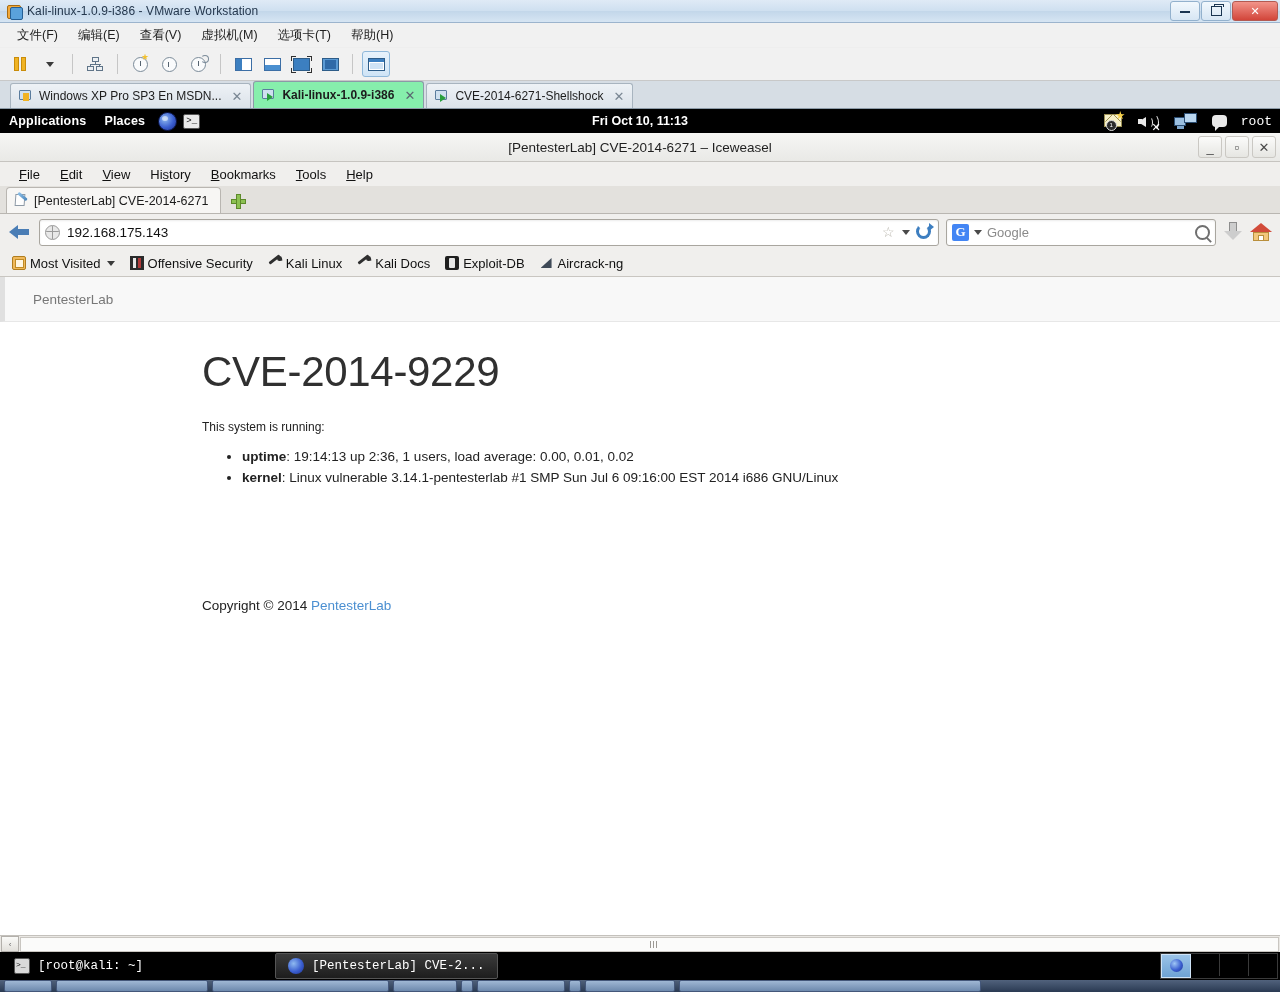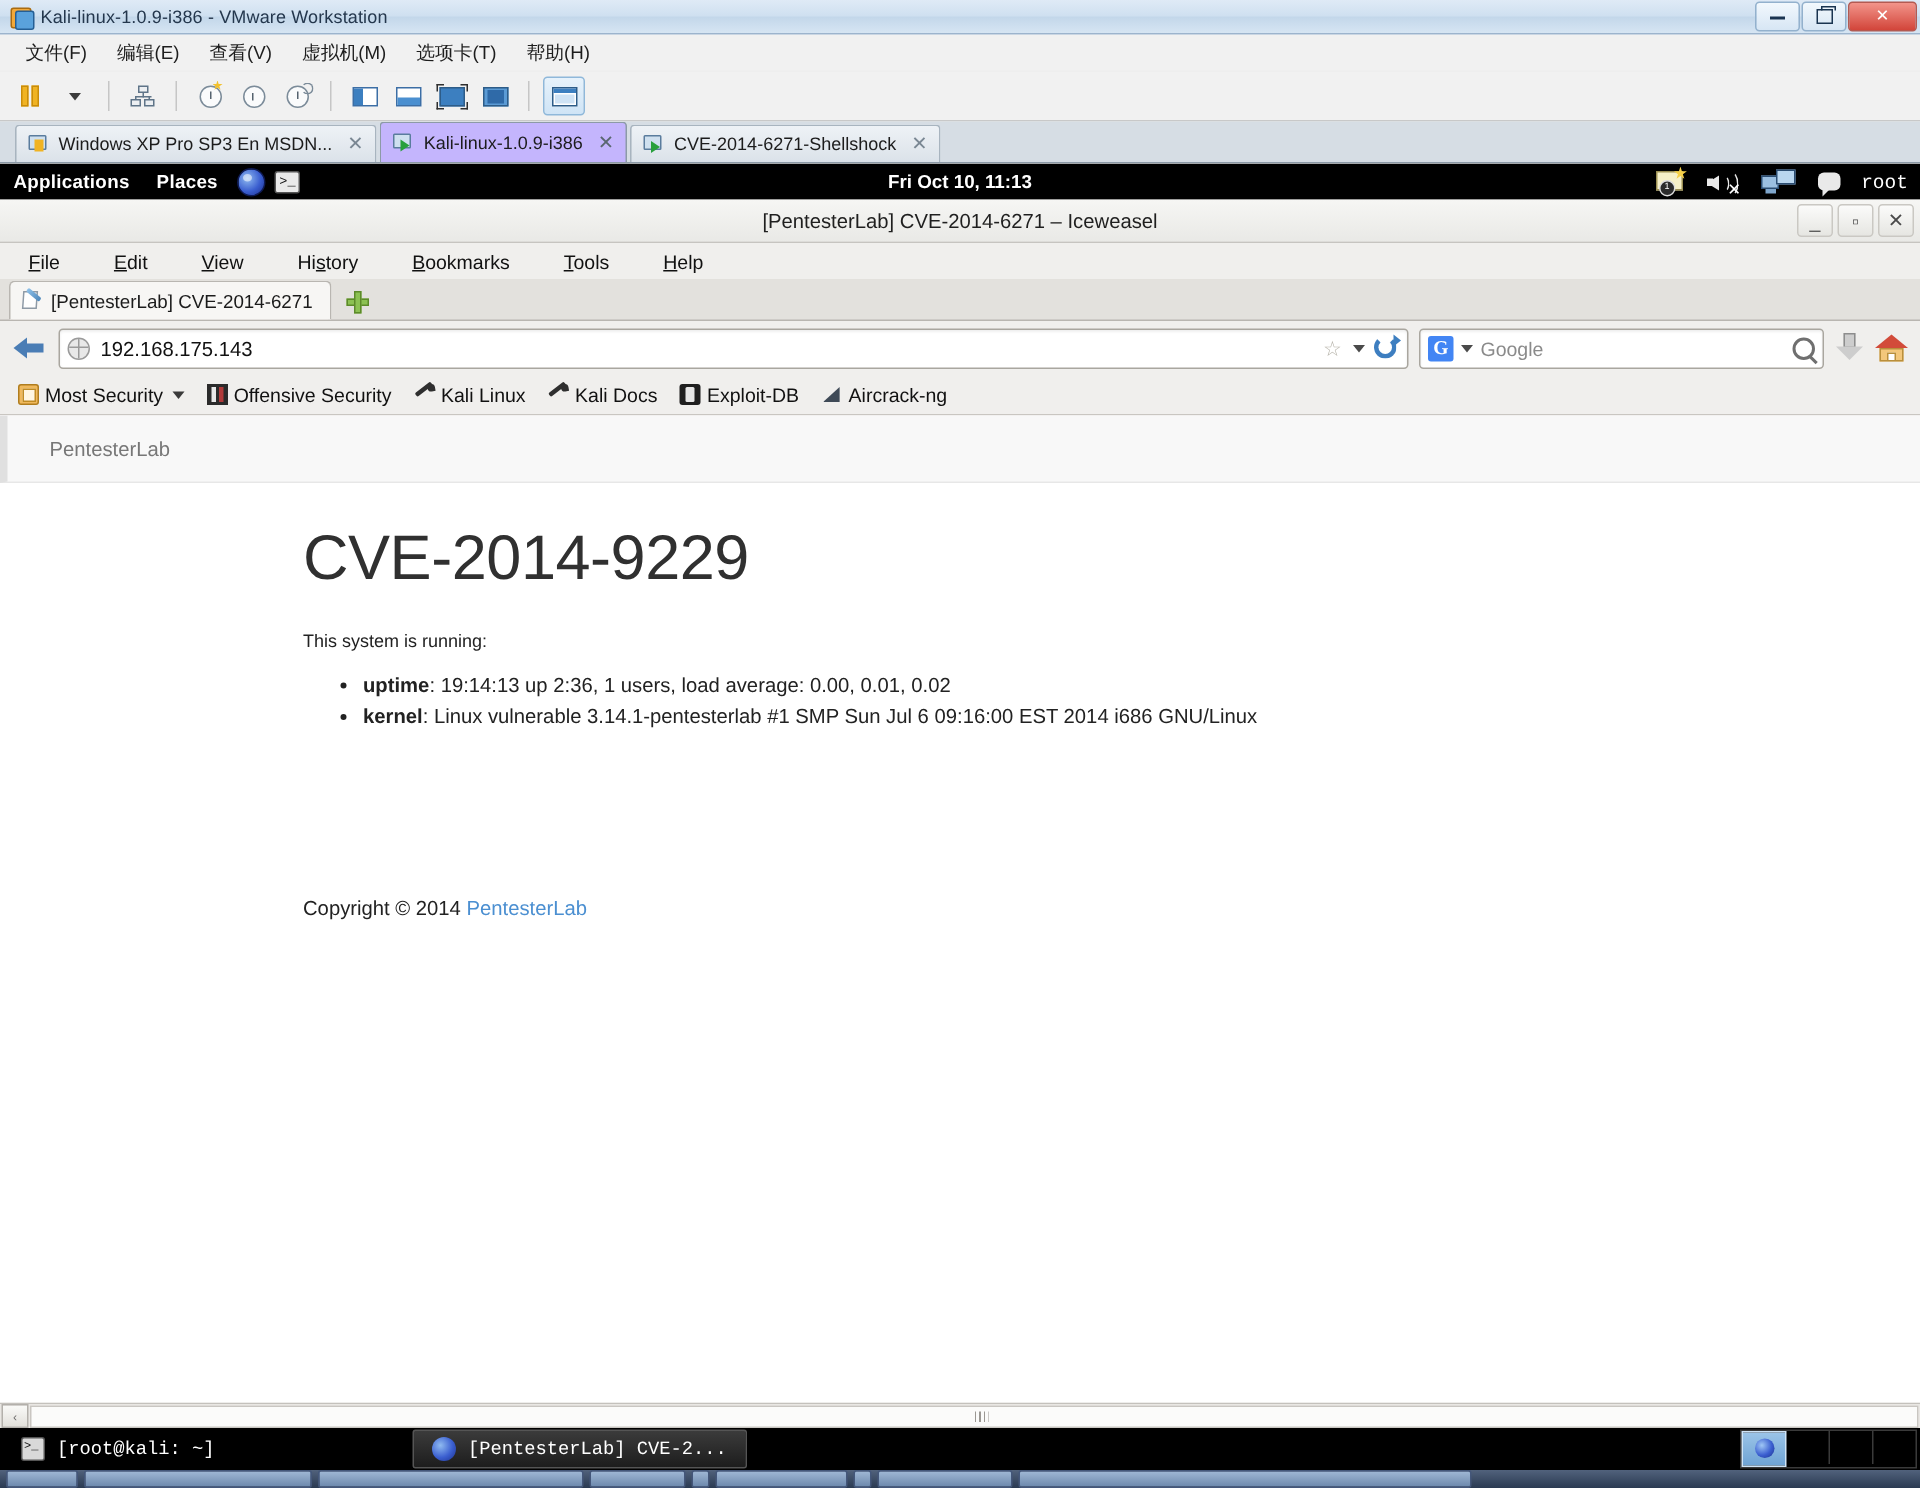--- a/index.html
+++ b/index.html
@@ -85,21 +85,21 @@
   .ic-scr.e .body{background:#fff;border-color:#2d5c88;}
   .ic-scr.e .bar{position:absolute;left:1px;top:1px;width:15px;height:3px;background:#3c7fc0;}
   .ic-scr.e .pane{position:absolute;left:2px;top:5px;width:13px;height:6px;background:#cfe3f5;}
 
   
   .vm-tabs{height:28px;flex:0 0 28px;background:#d6dde4;display:flex;align-items:flex-end;padding-left:10px;
     border-bottom:1px solid #8c9aa7;box-sizing:border-box;}
   .vmtab{height:24px;display:flex;align-items:center;gap:6px;padding:0 8px 0 8px;
     border:1px solid #a8b4bf;border-bottom:none;border-radius:3px 3px 0 0;
     background:linear-gradient(to bottom,#eef2f6,#dbe2e9);font-size:12px;color:#1c1c1c;margin-right:2px;}
-  .vmtab.active{background:#c4b5fd;border-color:#8c9aa7;height:26px;font-weight:normal;}
+  .vmtab.active{background:#86efac;border-color:#8c9aa7;height:26px;font-weight:bold;}
   .vmtab .vmicon{width:14px;height:14px;position:relative;flex:0 0 14px;}
   .vmtab .vmicon .scr{position:absolute;left:0;top:1px;width:12px;height:10px;background:#cfe0ef;border:1px solid #5a7c9d;box-sizing:border-box;border-radius:1px;}
   .vmtab .vmicon .play{position:absolute;left:5px;top:5px;width:0;height:0;border-left:6px solid #28a03c;border-top:4px solid transparent;border-bottom:4px solid transparent;}
   .vmtab .vmicon.pal .play{border:none;left:4px;top:4px;width:6px;height:8px;background:#f0b323;}
   .vmtab .x{color:#7a8793;font-size:13px;margin-left:4px;}
   .vmtab.active .x{color:#5a6670;}
 
   
   .guest{flex:1 1 auto;position:relative;background:#ffffff;overflow:hidden;display:flex;flex-direction:column;}
 
@@ -141,21 +141,21 @@
 
   
   .ff{flex:1 1 auto;display:flex;flex-direction:column;background:#fff;overflow:hidden;}
   .ff-title{height:28px;flex:0 0 28px;background:linear-gradient(to bottom,#f6f6f4,#e9e9e6);
     border-bottom:1px solid #c6c4c0;display:flex;align-items:center;justify-content:center;position:relative;}
   .ff-title .t{font-size:13.5px;color:#1f1f1f;}
   .ff-ctrl{position:absolute;right:4px;top:3px;display:flex;gap:3px;}
   .ffbtn{width:22px;height:20px;display:flex;align-items:center;justify-content:center;
     border-radius:3px;color:#4a4a4a;font-size:13px;
     background:linear-gradient(to bottom,#fbfbfa,#e6e6e2);border:1px solid #cac8c3;}
-  .ff-menu{height:24px;flex:0 0 24px;background:#f0efed;display:flex;align-items:center;padding-left:10px;gap:18px;}
+  .ff-menu{height:24px;flex:0 0 24px;background:#f0efed;display:flex;align-items:center;padding-left:10px;gap:2px;}
   .ff-menu .mi{padding:2px 9px;font-size:13px;color:#111;}
   .ff-menu .mi u{text-decoration:underline;}
   .ff-tabs{height:28px;flex:0 0 28px;background:#e3e1dd;display:flex;align-items:flex-end;padding-left:6px;
     border-bottom:1px solid #b9b6b1;box-sizing:border-box;}
   .fftab{height:25px;display:flex;align-items:center;gap:6px;padding:0 12px 0 8px;
     background:#f7f6f4;border:1px solid #b9b6b1;border-bottom:none;border-radius:4px 4px 0 0;font-size:12.5px;color:#1b1b1b;}
   .ic-page{width:13px;height:13px;position:relative;}
   .ic-page .pg{position:absolute;left:0;top:0;width:10px;height:12px;background:#fefefe;border:1px solid #8e9aa6;box-sizing:border-box;transform:skewX(-4deg);}
   .ic-page .pen{position:absolute;left:2px;top:1px;width:11px;height:3px;background:linear-gradient(90deg,#8ec0e8,#4d87bb);transform:rotate(40deg);border-radius:1px;}
   .ffnewtab{width:26px;height:24px;display:flex;align-items:center;justify-content:center;margin-left:4px;}
@@ -507,21 +507,21 @@
         <span class="ic-home">
             <span class="roof"></span>
             <span class="body"></span>
             <span class="door"></span>
           </span>
       </div>
 
       <div class="ff-bm">
         <div class="bm">
           <span class="bi folder"></span>
-          <span>Most Security</span>
+          <span>Most Visited</span>
           <span class="chev"></span>
         </div>
         <div class="bm">
           <span class="bi offsec"></span>
           <span>Offensive Security</span>
         </div>
         <div class="bm">
           <span class="bi dragon"></span>
           <span>Kali Linux</span>
         </div>

